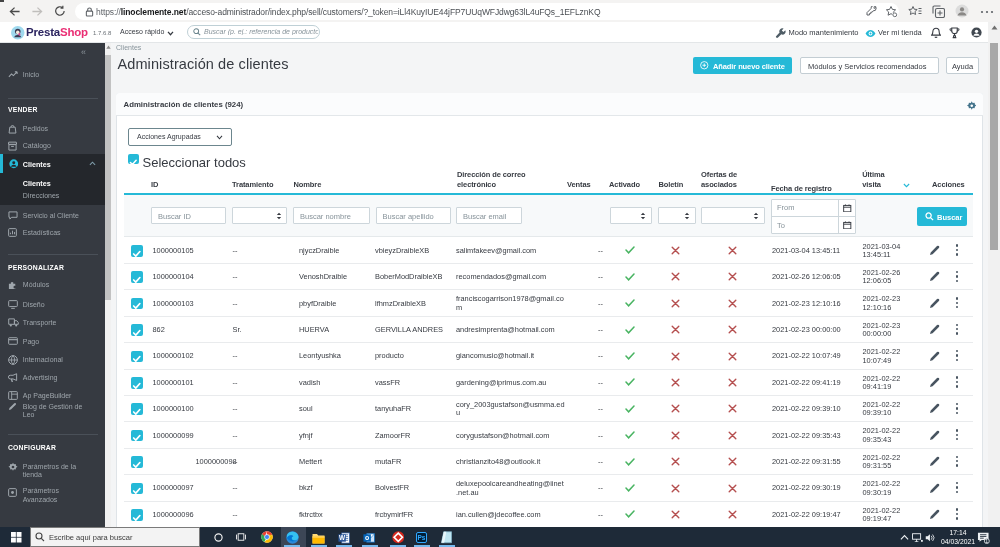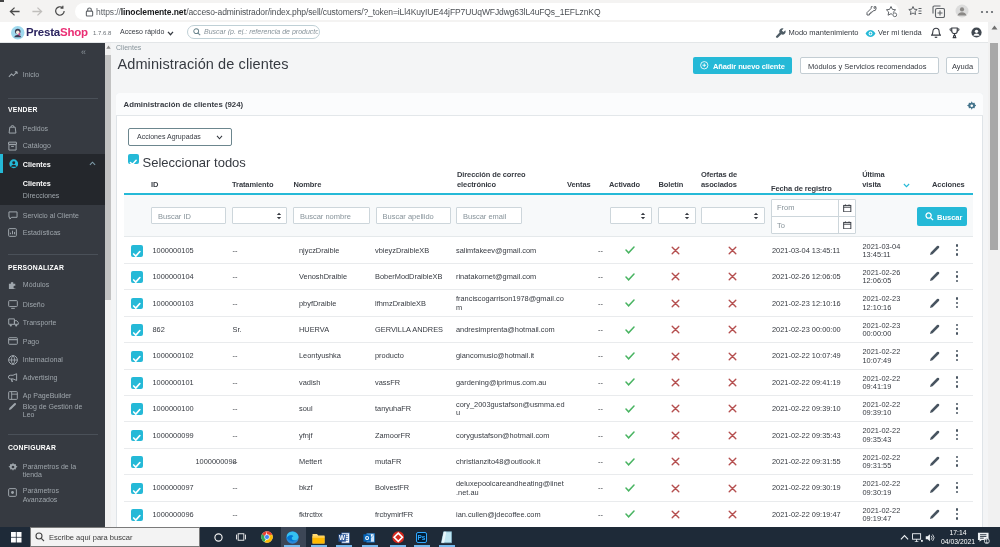--- a/index.html
+++ b/index.html
@@ -346,21 +346,21 @@
     <div style="width:2.4px;height:2.4px;border-radius:50%;background:#485460;margin:0 auto 2px;"></div>
   </div>
 <div class="abs rowsep" style="left:124px;top:289.4px;"></div>
 <div class="abs" style="left:131px;top:271.4px;width:11.5px;height:11.5px;background:#25b9d7;border-radius:2px;"><svg width="11.5" height="11.5" viewBox="0 0 13 13">
       <path d="M3 6.8 L5.4 9.2 L10 4" stroke="#fff" stroke-width="1.9" fill="none" stroke-linecap="round" stroke-linejoin="round"></path>
     </svg></div>
 <div class="abs cell" style="left:152.5px;top:272.2px;">1000000104</div>
 <div class="abs cell" style="left:232.5px;top:272.2px;">--</div>
 <div class="abs cell" style="left:299px;top:272.2px;">VenoshDraible</div>
 <div class="abs cell" style="left:375px;top:272.2px;">BoberModDraibleXB</div>
-<div class="abs cell" style="left:456px;top:272.2px;">rinatakornet@gmail.com</div>
+<div class="abs cell" style="left:456px;top:272.2px;">recomendados@gmail.com</div>
 <div class="abs cell" style="left:598px;top:272.2px;">--</div>
 <svg class="abs" style="left:625.0px;top:272.8px" width="10" height="8" viewBox="0 0 10 8">
     <path d="M1 4 L3.6 6.8 L9 1" stroke="#49b462" stroke-width="1.5" fill="none" stroke-linecap="round"></path>
   </svg>
 <svg class="abs" style="left:671.0px;top:272.3px" width="9" height="9" viewBox="0 0 9 9">
     <path d="M1.2 1.2 L7.8 7.8 M7.8 1.2 L1.2 7.8" stroke="#b54f4f" stroke-width="1.4" fill="none" stroke-linecap="round"></path>
   </svg>
 <svg class="abs" style="left:728.0px;top:272.3px" width="9" height="9" viewBox="0 0 9 9">
     <path d="M1.2 1.2 L7.8 7.8 M7.8 1.2 L1.2 7.8" stroke="#b54f4f" stroke-width="1.4" fill="none" stroke-linecap="round"></path>
   </svg>

